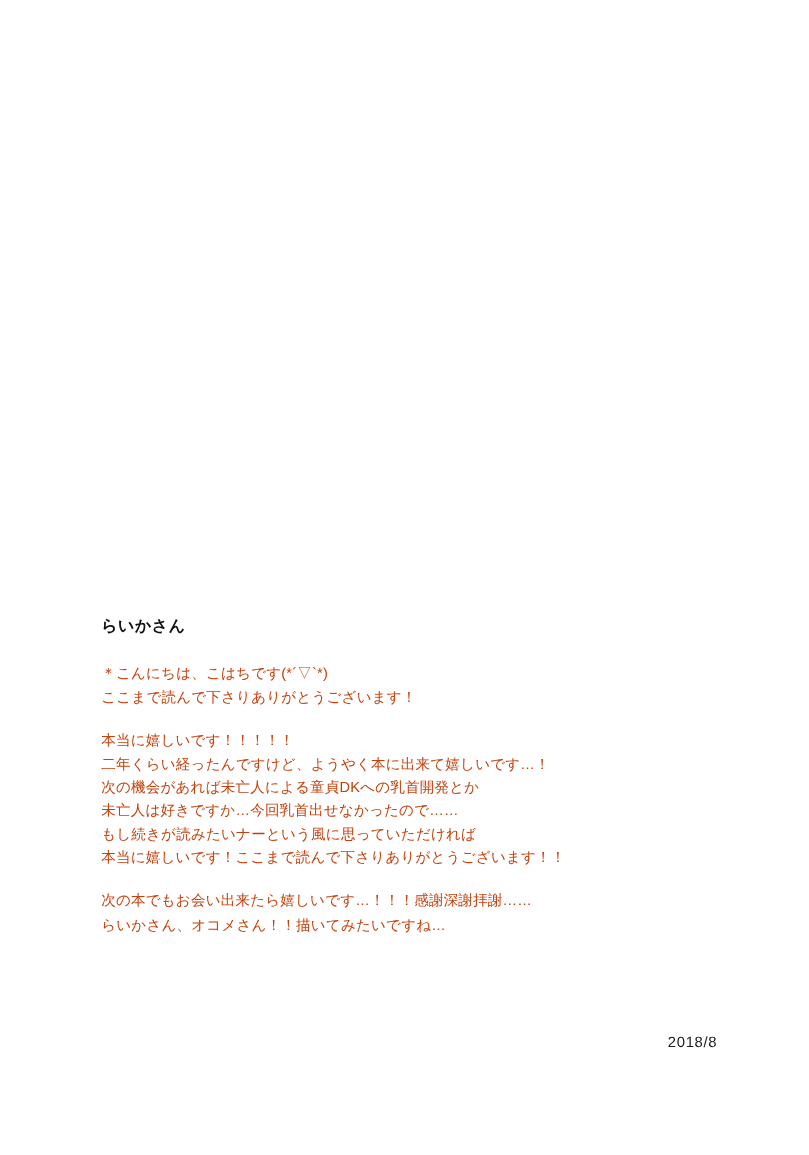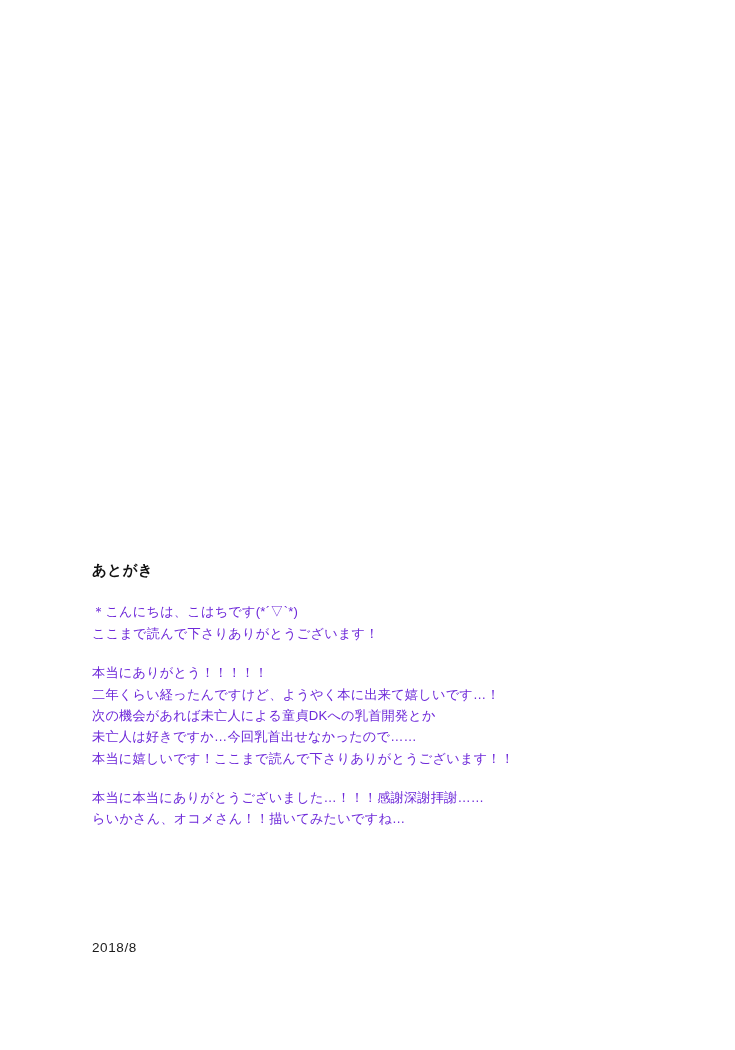--- a/index.html
+++ b/index.html
@@ -34,57 +34,58 @@
     margin: 0 0 22px 0;
     line-height: 1.2;
   }
   .block {
     margin: 0 0 18px 0;
   }
   .block p {
     margin: 0;
     font-size: 13.2px;
     line-height: 1.62;
-    color: #6d28d9;
+    color: #c2410c;
     letter-spacing: 0.2px;
     white-space: pre;
   }
   .date {
     position: absolute;
     left: 0;
     top: 378px;
     width: 560px;
-    text-align: left;
+    text-align: right;
     font-size: 13.5px;
     color: #1a1a1a;
     letter-spacing: 0.6px;
   }
 </style>
 </head>
 <body>
 
 <div class="page">
   <div class="afterword">
-    <div class="heading">あとがき</div>
+    <div class="heading">らいかさん</div>
 
     <div class="block">
       <p>＊こんにちは、こはちです(*´▽`*)</p>
       <p>ここまで読んで下さりありがとうございます！</p>
     </div>
 
 
     <div class="block">
-      <p>本当にありがとう！！！！！</p>
+      <p>本当に嬉しいです！！！！！</p>
       <p>二年くらい経ったんですけど、ようやく本に出来て嬉しいです…！</p>
       <p>次の機会があれば未亡人による童貞DKへの乳首開発とか</p>
       <p>未亡人は好きですか…今回乳首出せなかったので……</p>
+      <p>もし続きが読みたいナーという風に思っていただければ</p>
       <p>本当に嬉しいです！ここまで読んで下さりありがとうございます！！</p>
     </div>
 
     <div class="block">
-      <p>本当に本当にありがとうございました…！！！感謝深謝拝謝……</p>
+      <p>次の本でもお会い出来たら嬉しいです…！！！感謝深謝拝謝……</p>
       <p>らいかさん、オコメさん！！描いてみたいですね…</p>
     </div>
 
 
     <div class="date">2018/8</div>
   </div>
 </div>
 
 </body></html>

